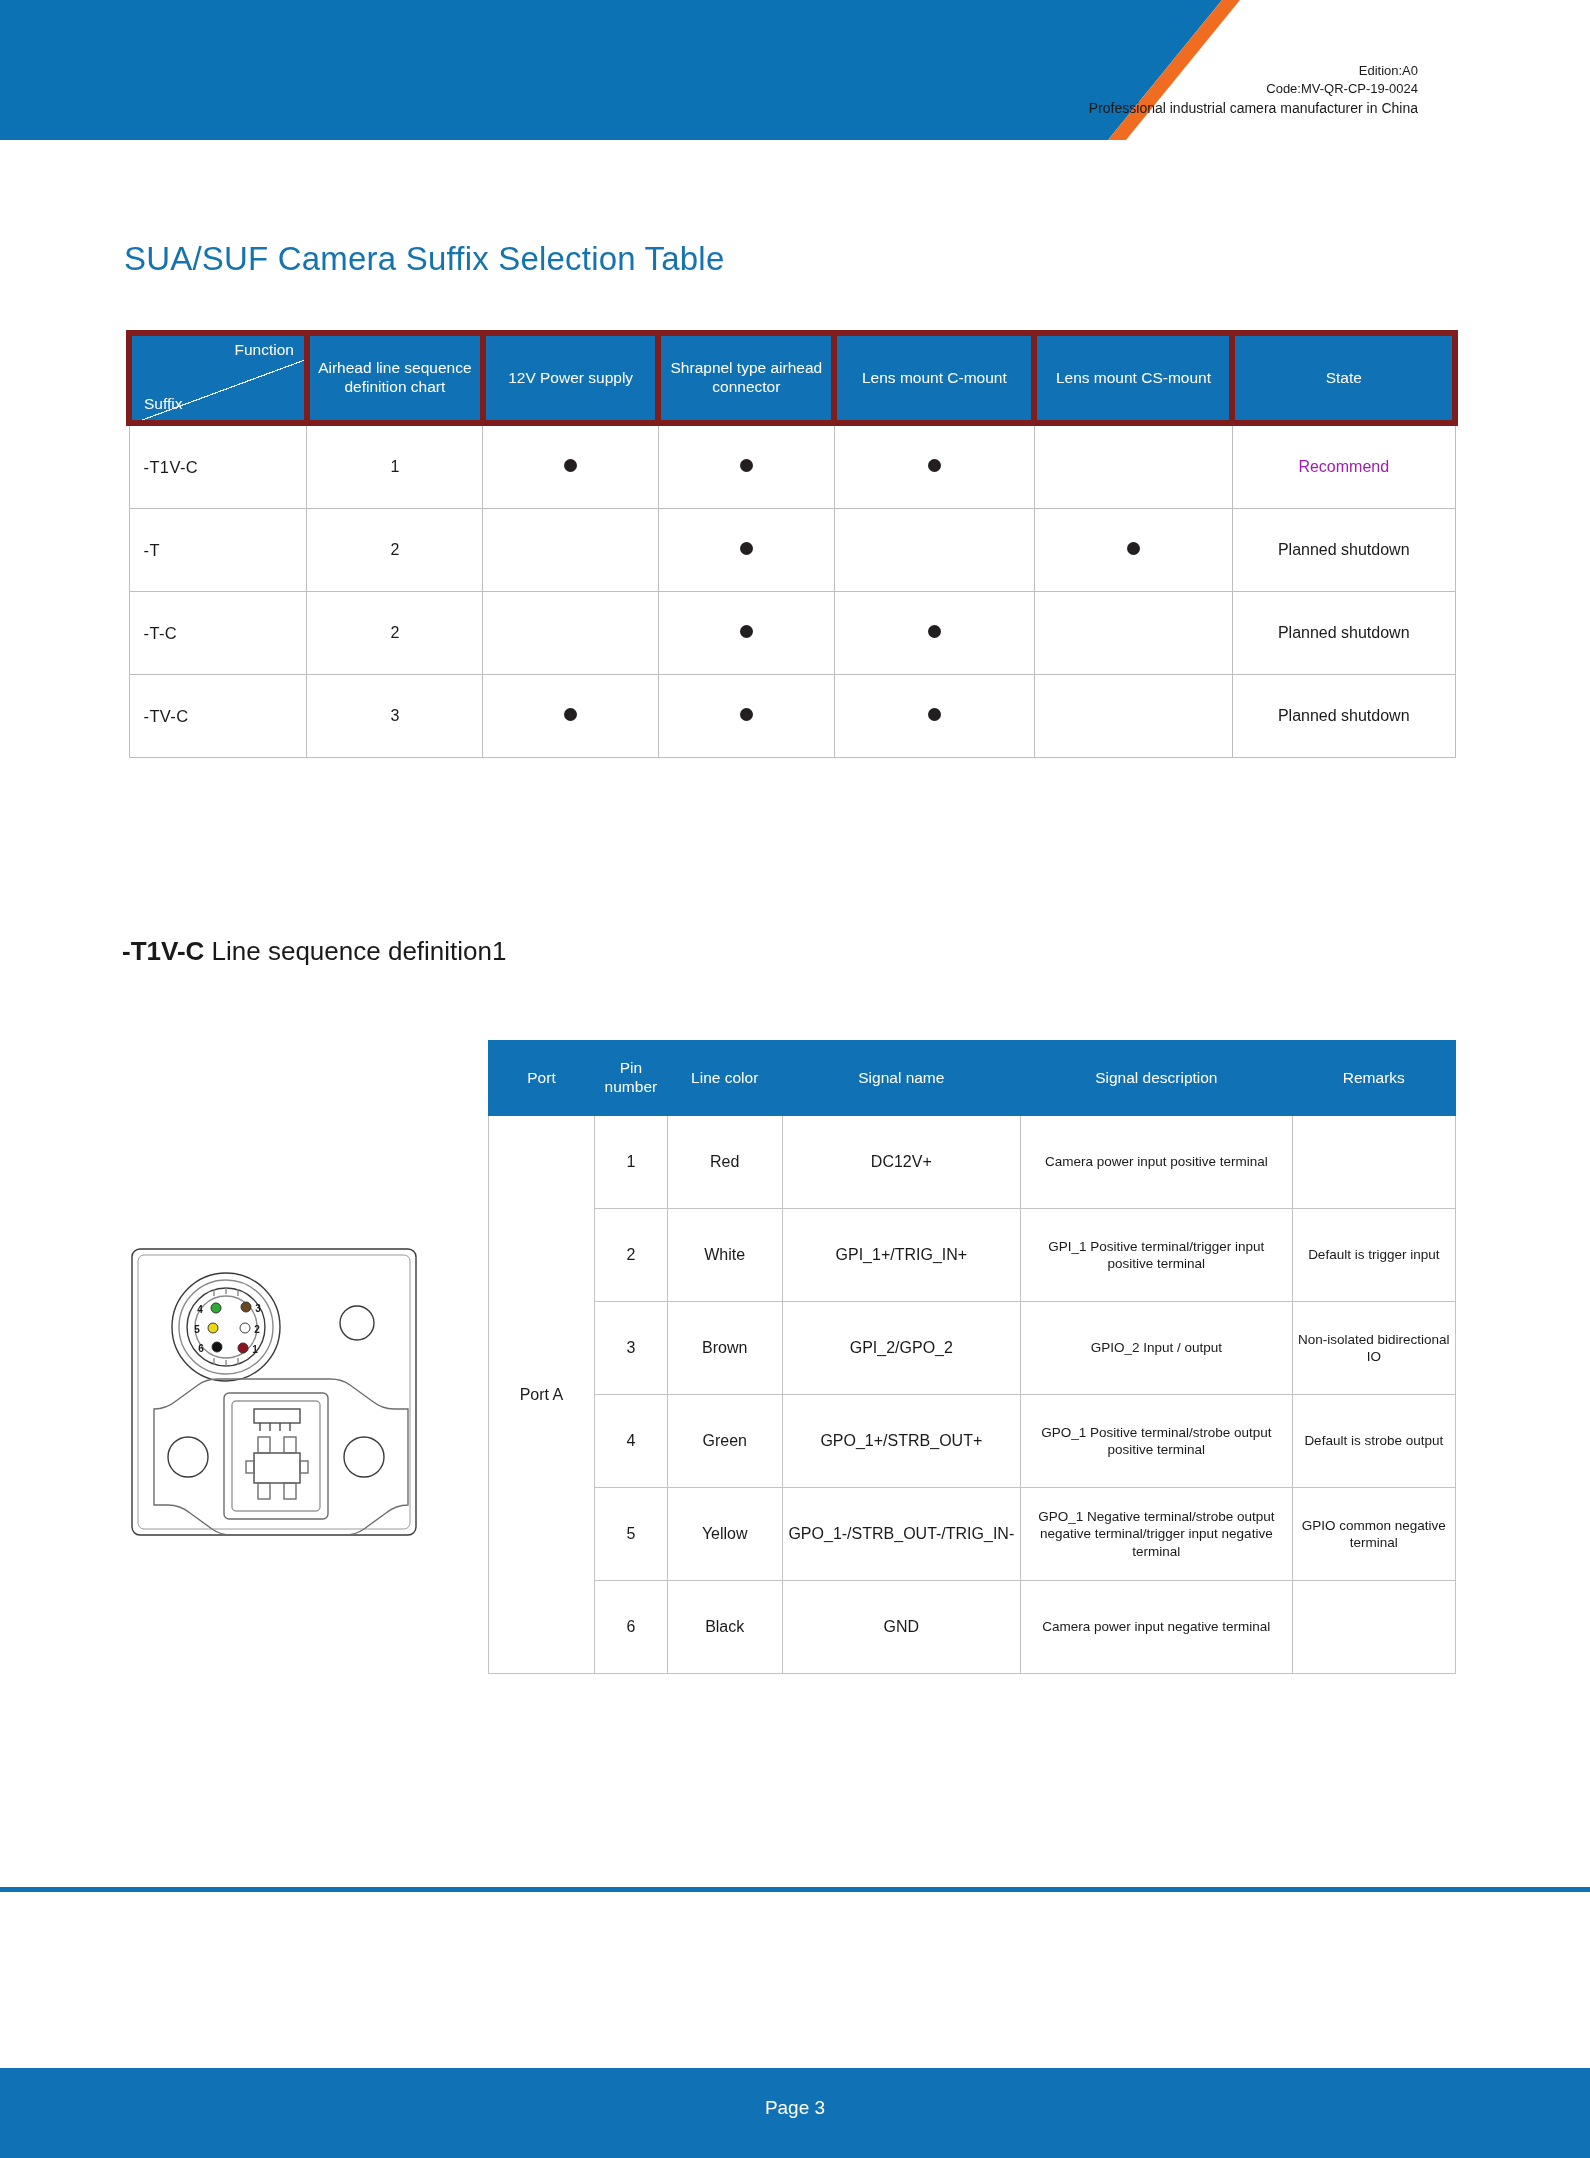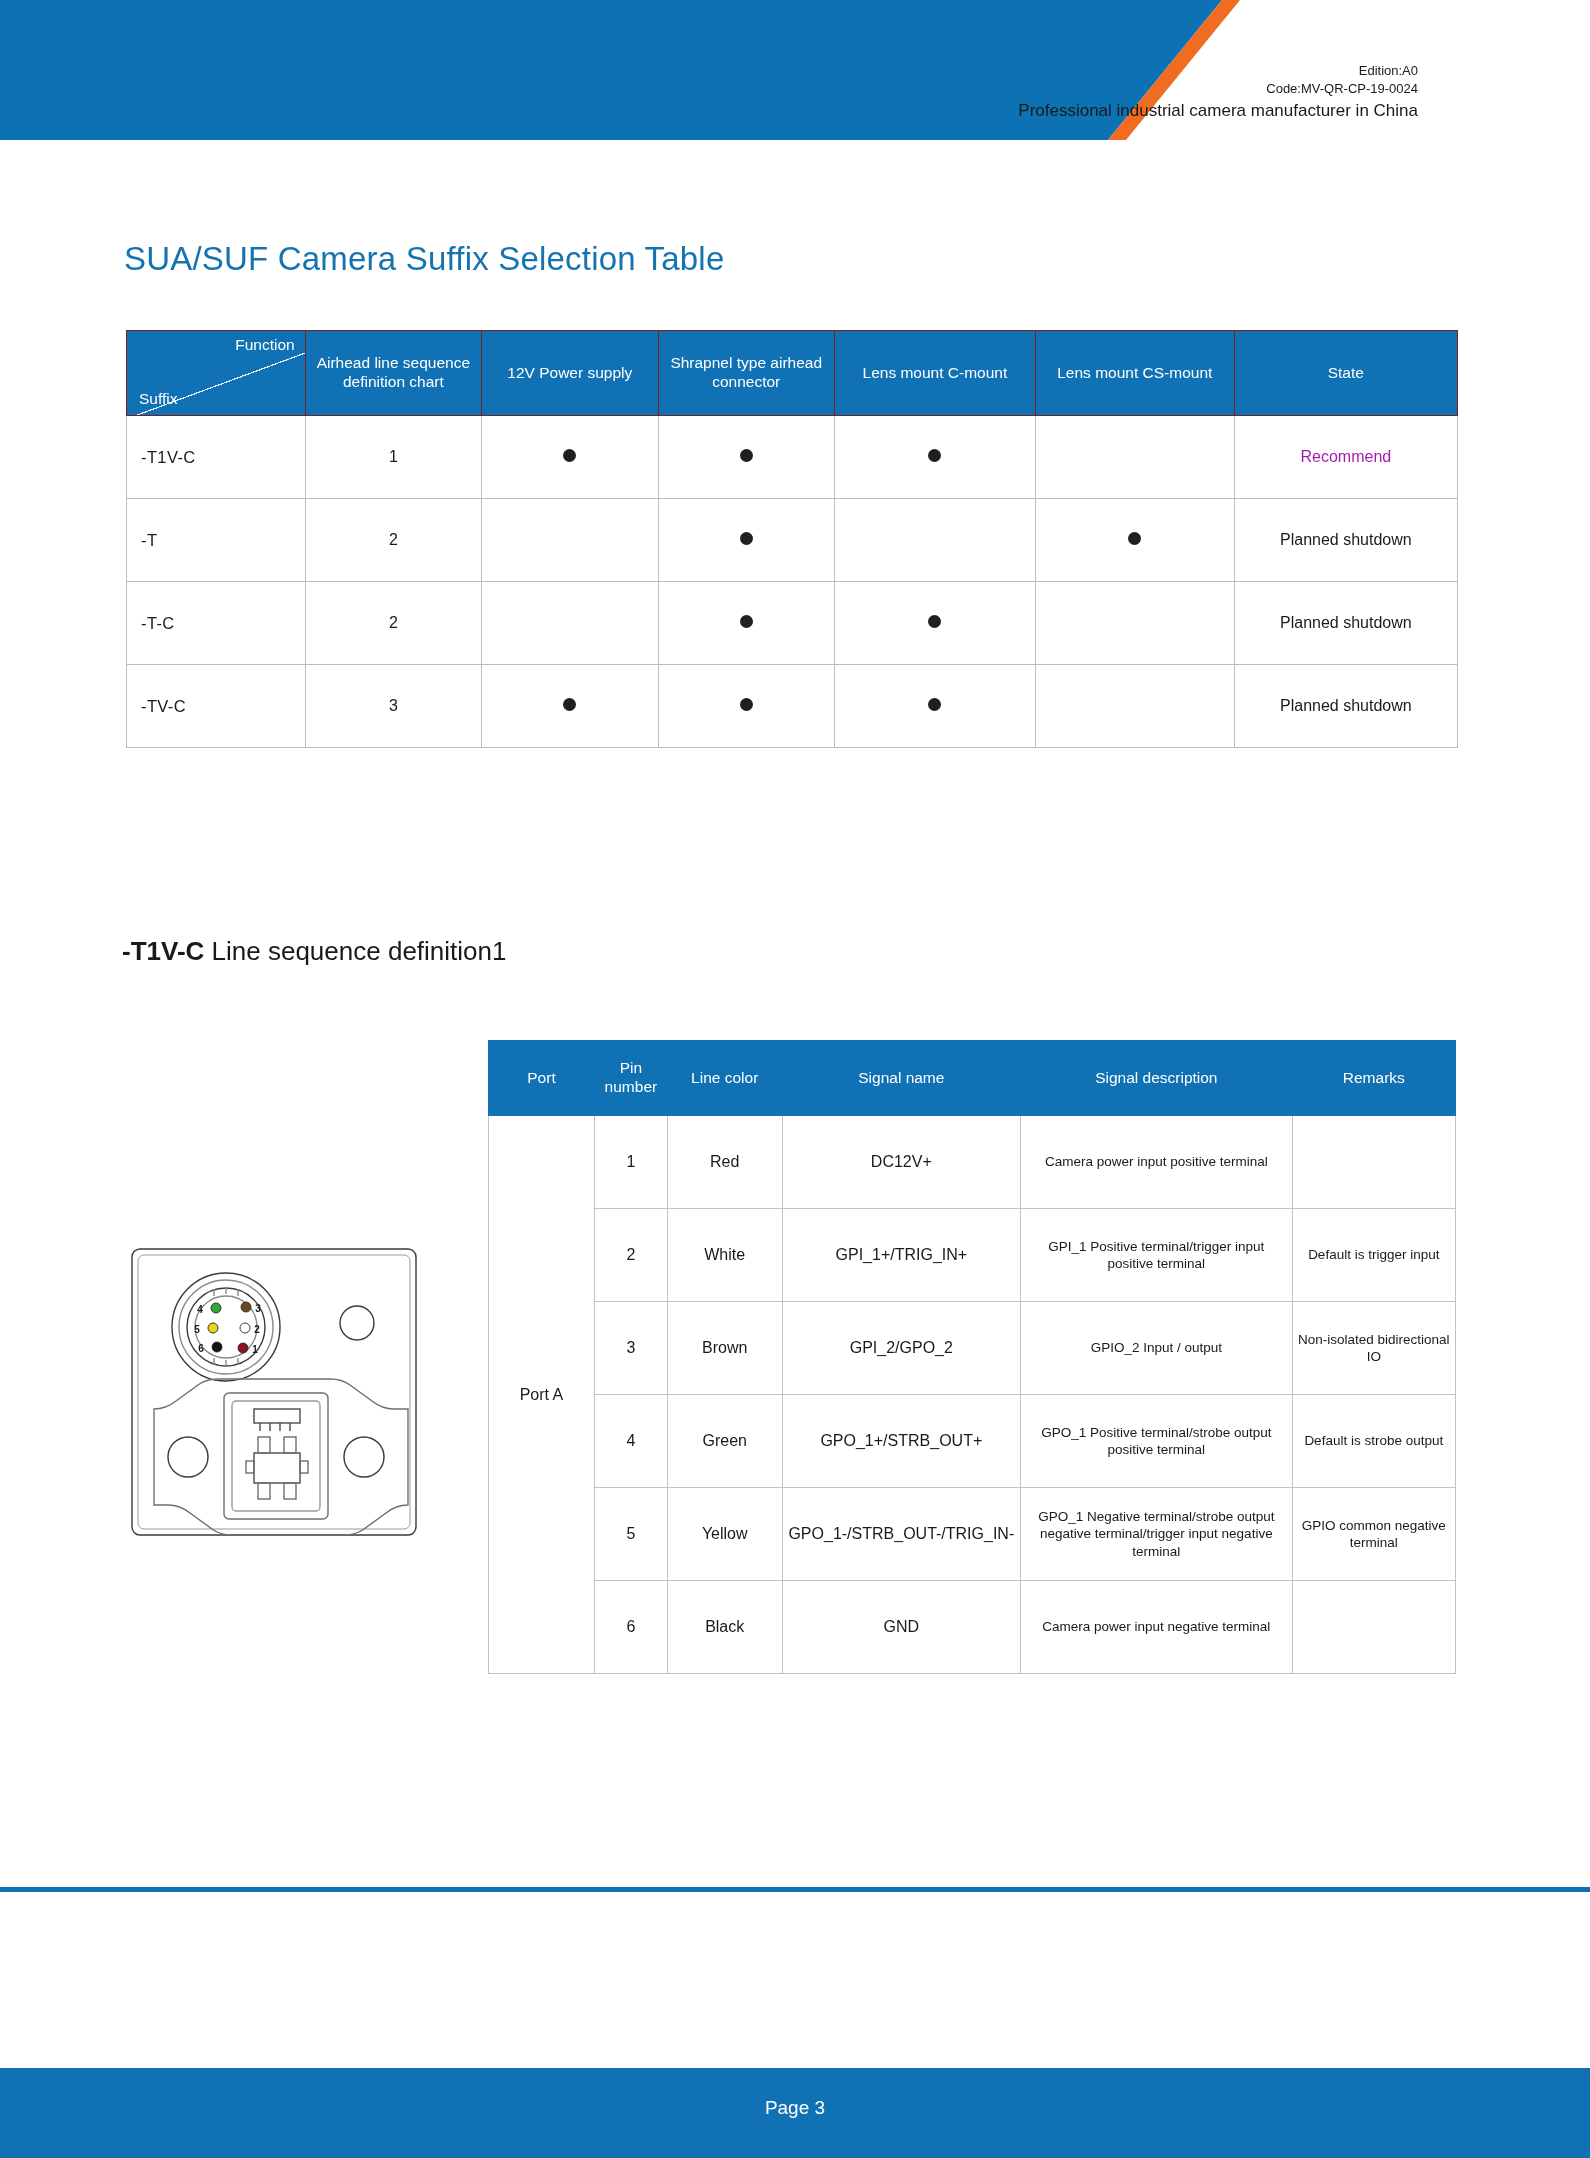--- a/index.html
+++ b/index.html
@@ -22,36 +22,36 @@
     background:#ef6c21;
     clip-path:polygon(1222px 0, 1240px 0, 1126px 140px, 1108px 140px);
   }
   .header-meta{
     position:absolute;right:28px;top:62px;
     text-align:right;color:#1a1a1a;line-height:1.42;
   }
   .header-meta div{font-size:13px;white-space:nowrap;}
   .header-meta .m1{font-size:13px;}
   .header-meta .m2{font-size:13px;}
-  .header-meta .m3{font-size:17px;}
+  .header-meta .m3{font-size:14px;}
 
   
   .page-title{
     position:absolute;left:124px;top:240px;
     font-size:33px;color:#1574b0;letter-spacing:.2px;white-space:nowrap;
   }
 
   
   .t1{
     position:absolute;left:126px;top:330px;width:1332px;
     border-collapse:collapse;table-layout:fixed;
   }
   .t1 th,.t1 td{border:1px solid #bdbdbd;text-align:center;vertical-align:middle;}
   .t1 thead th{
-    background:#1072b4;color:#ffffff;border:1px solid #7f1d1d;
+    background:#1072b4;color:#ffffff;border:6px solid #7f1d1d;
     font-weight:normal;font-size:15.5px;line-height:1.2;padding:6px 4px;height:72px;margin-left:40px;
   }
   .t1 thead th.split{position:relative;padding:0;height:72px;}
   .split .diag{
     position:absolute;left:0;top:0;width:100%;height:100%;overflow:hidden;
   }
   .split .diag:after{
     content:"";position:absolute;left:-6px;top:-6px;width:260px;height:96px;
     background:linear-gradient(to bottom right,transparent 0 calc(50% - 0.6px),#e8eef3 calc(50% - 0.6px) calc(50% + 0.6px),transparent calc(50% + 0.6px) 100%);
   }

